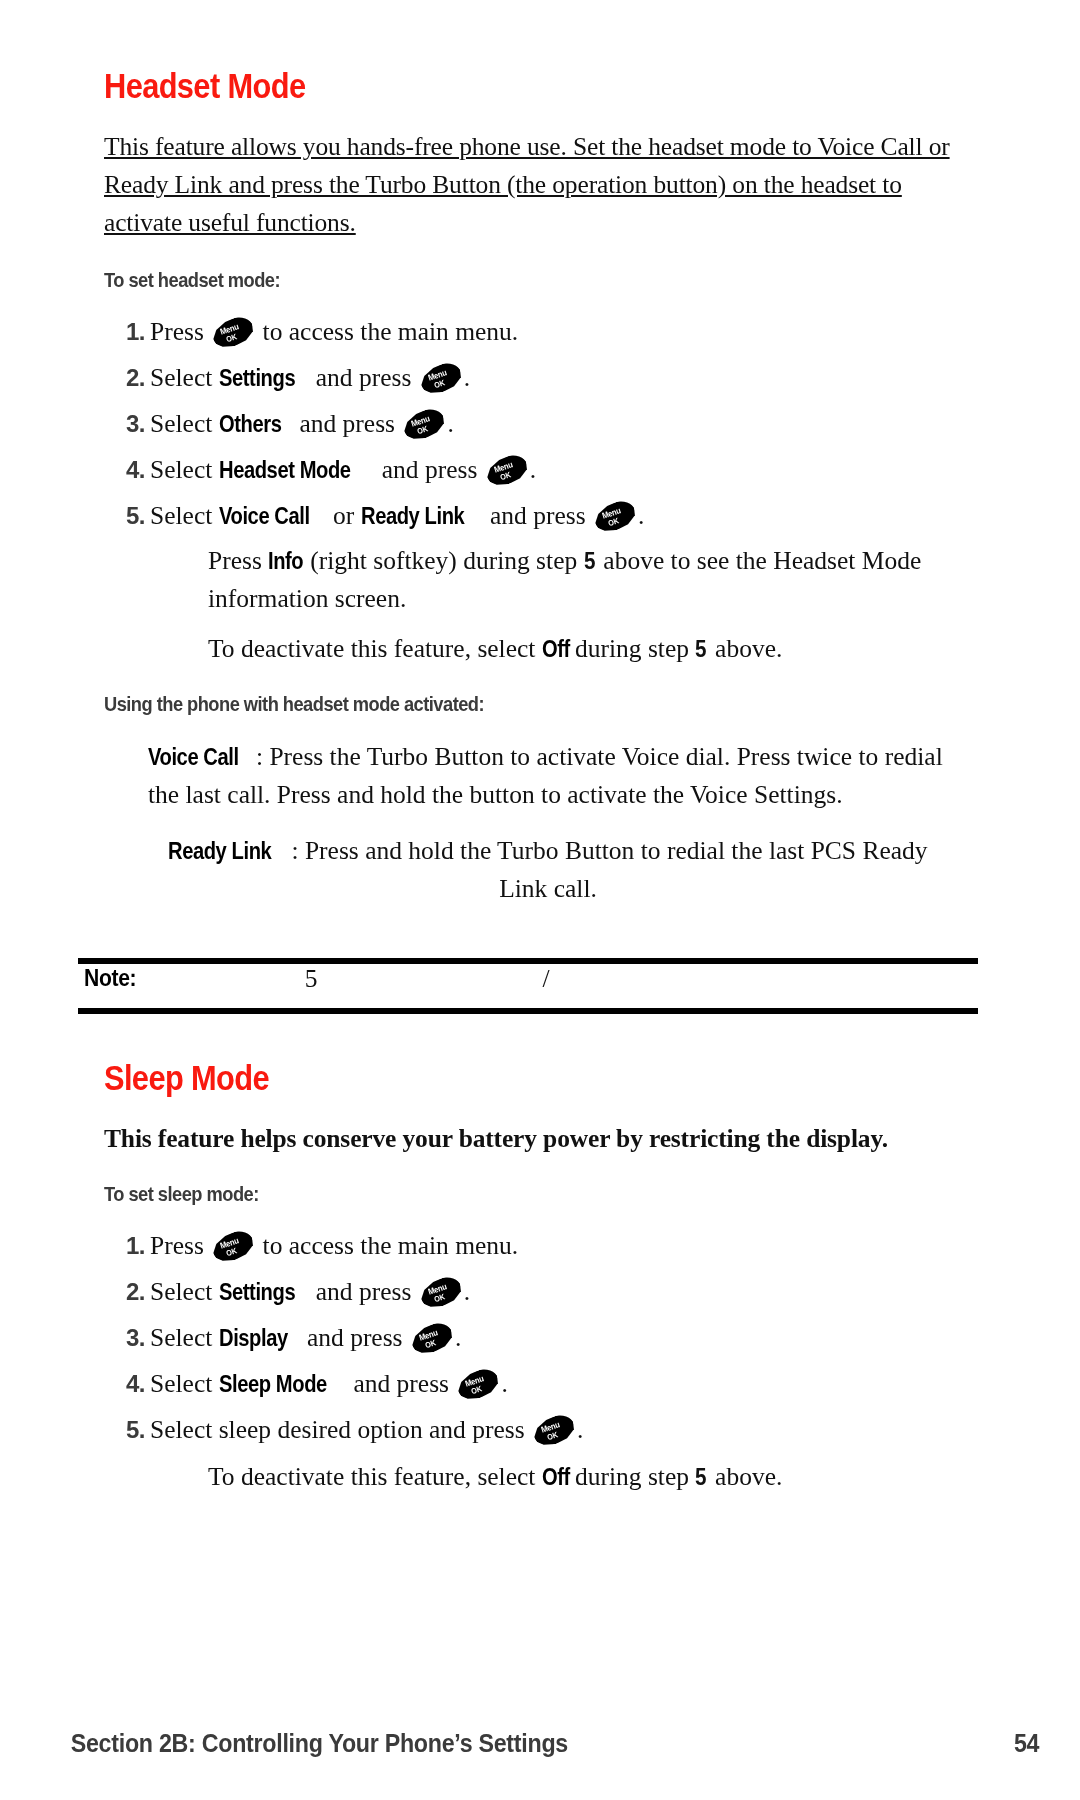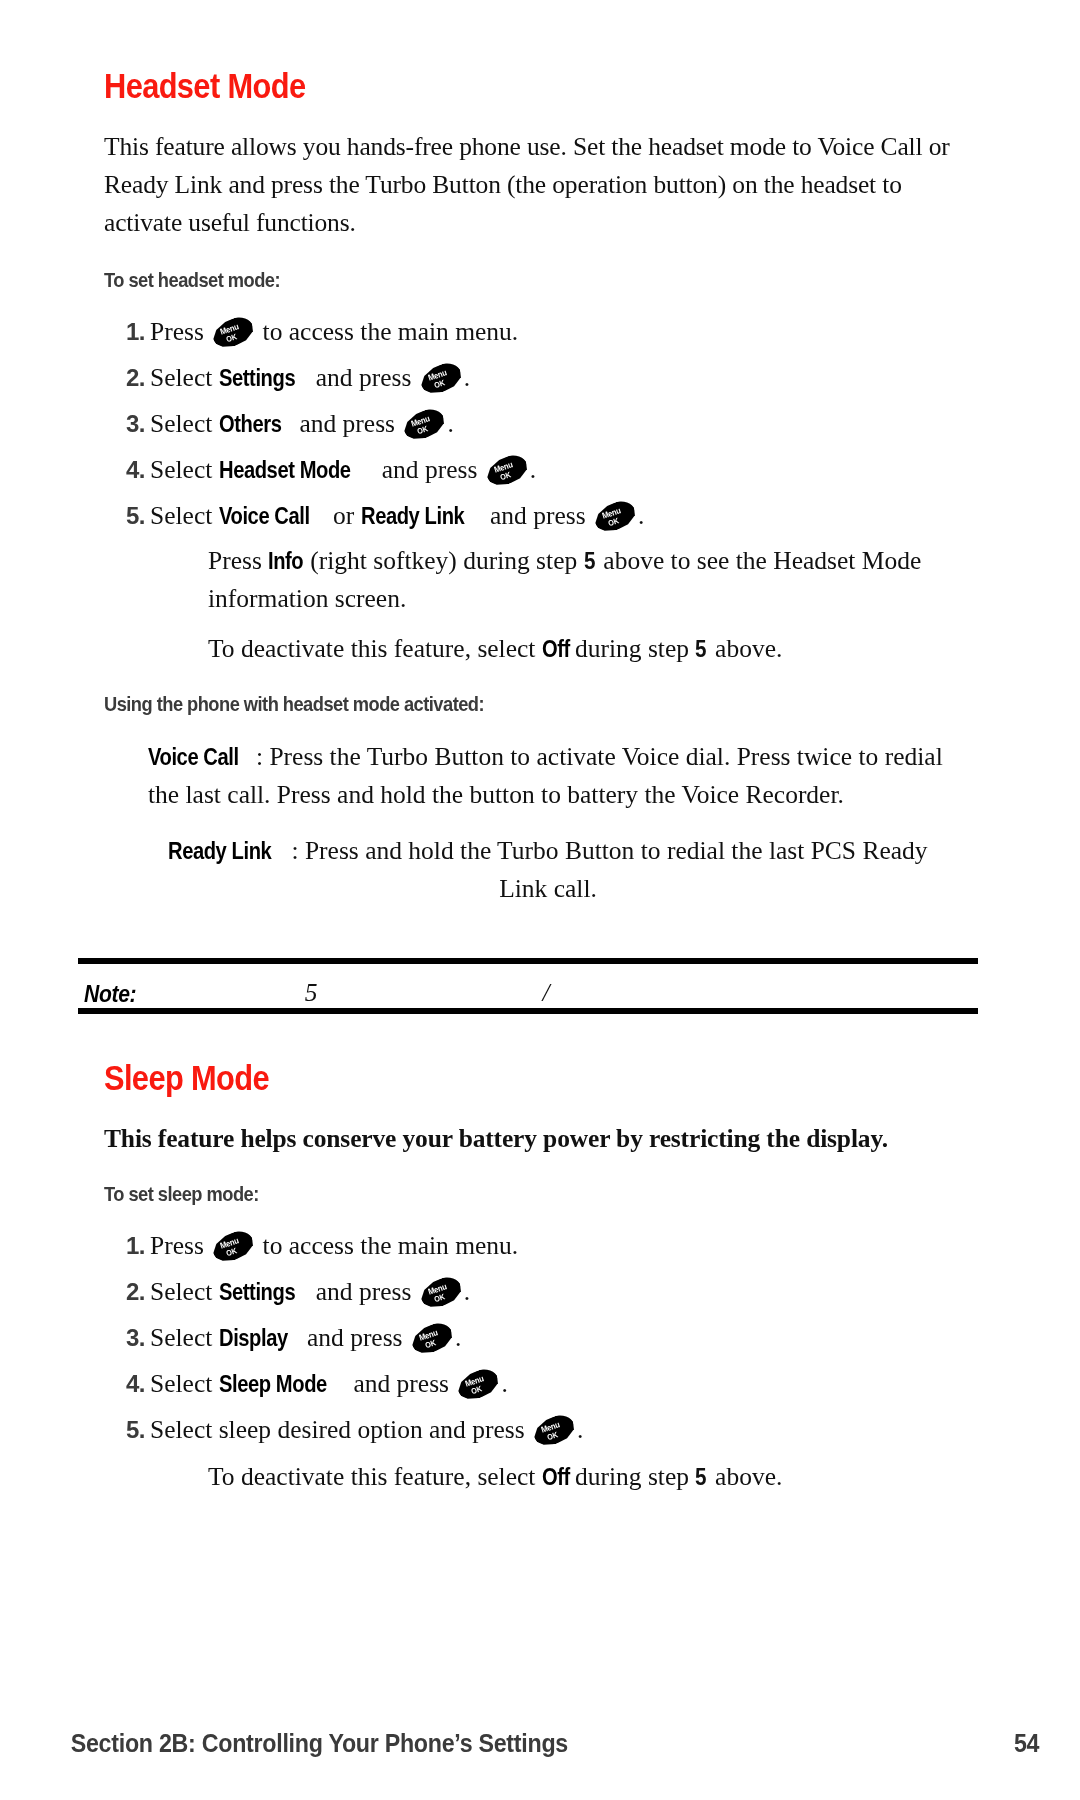--- a/index.html
+++ b/index.html
@@ -151,24 +151,23 @@
     background: #000;
     width: 100%;
   }
   .rule-bot {
     height: 6px;
     background: #000;
     width: 100%;
   }
   .note-row {
     display: flex;
-    align-items: flex-end;
+    align-items: flex-start;
     height: 44px;
     padding: 0 6px;
-    font-style: italic;
   }
   .note-label {
     font-family: "Liberation Sans", sans-serif;
     font-weight: bold;
     font-size: 24px;
     color: #000;
     letter-spacing: -0.4px;
     transform: scaleX(0.88);
     transform-origin: left center;
     display: inline-block;
@@ -212,21 +211,21 @@
 </style>
 </head>
 <body>
 
 <div class="page">
 
   <div class="content">
 
     <h1 class="section-title">Headset Mode</h1>
 
-    <p class="body-para" style="margin-top:22px; width:860px;">This feature allows you hands-free phone use. Set the headset mode to Voice Call or Ready Link and press the Turbo Button (the operation button) on the headset to activate useful functions.</p>
+    <p class="body-para" style="margin-top:22px; width:860px;text-decoration:underline;">This feature allows you hands-free phone use. Set the headset mode to Voice Call or Ready Link and press the Turbo Button (the operation button) on the headset to activate useful functions.</p>
 
     <h2 class="sub-head" style="margin-top:26px;">To set headset mode:</h2>
 
     <ul class="steps" style="margin-top:20px;">
 
       <li class="step">
         <span class="step-num">1.</span>
         <span class="step-txt"><span>Press</span>
           <span class="menukey">
             <span class="lens"></span>
@@ -302,21 +301,21 @@
       <b class="num">5</b>
       <span>above to see the Headset Mode information screen.</span></p>
 
     <p class="indent-note" style="margin-top:12px; width:760px;"><span>To deactivate this feature, select</span>
       <b class="ui">Off</b><span>during step</span>
       <b class="num">5</b>
       <span>above.</span></p>
 
     <h2 class="sub-head" style="margin-top:24px;">Using the phone with headset mode activated:</h2>
 
-    <p class="hang" style="margin-top:22px; width:800px;"><b class="ui">Voice Call</b><span>:</span> <span>Press the Turbo Button to activate Voice dial. Press twice to redial the last call. Press and hold the button to battery the Voice Recorder.</span></p>
+    <p class="hang" style="margin-top:22px; width:800px;"><b class="ui">Voice Call</b><span>:</span> <span>Press the Turbo Button to activate Voice dial. Press twice to redial the last call. Press and hold the button to activate the Voice Settings.</span></p>
 
     <p class="hang" style="margin-top:18px; width:800px;text-align:center;"><b class="ui">Ready Link</b><span>:</span> <span>Press and hold the Turbo Button to redial the last PCS Ready Link call.</span></p>
   </div>
 
   <div class="note-band" style="position:absolute; left:78px; top:940px; width:900px;">
     <div class="rule-top"></div>
     <div class="note-row">
       <span class="note-label">Note:</span>
       <span class="note-cell-a">5</span>
       <span class="note-cell-b">/</span>

